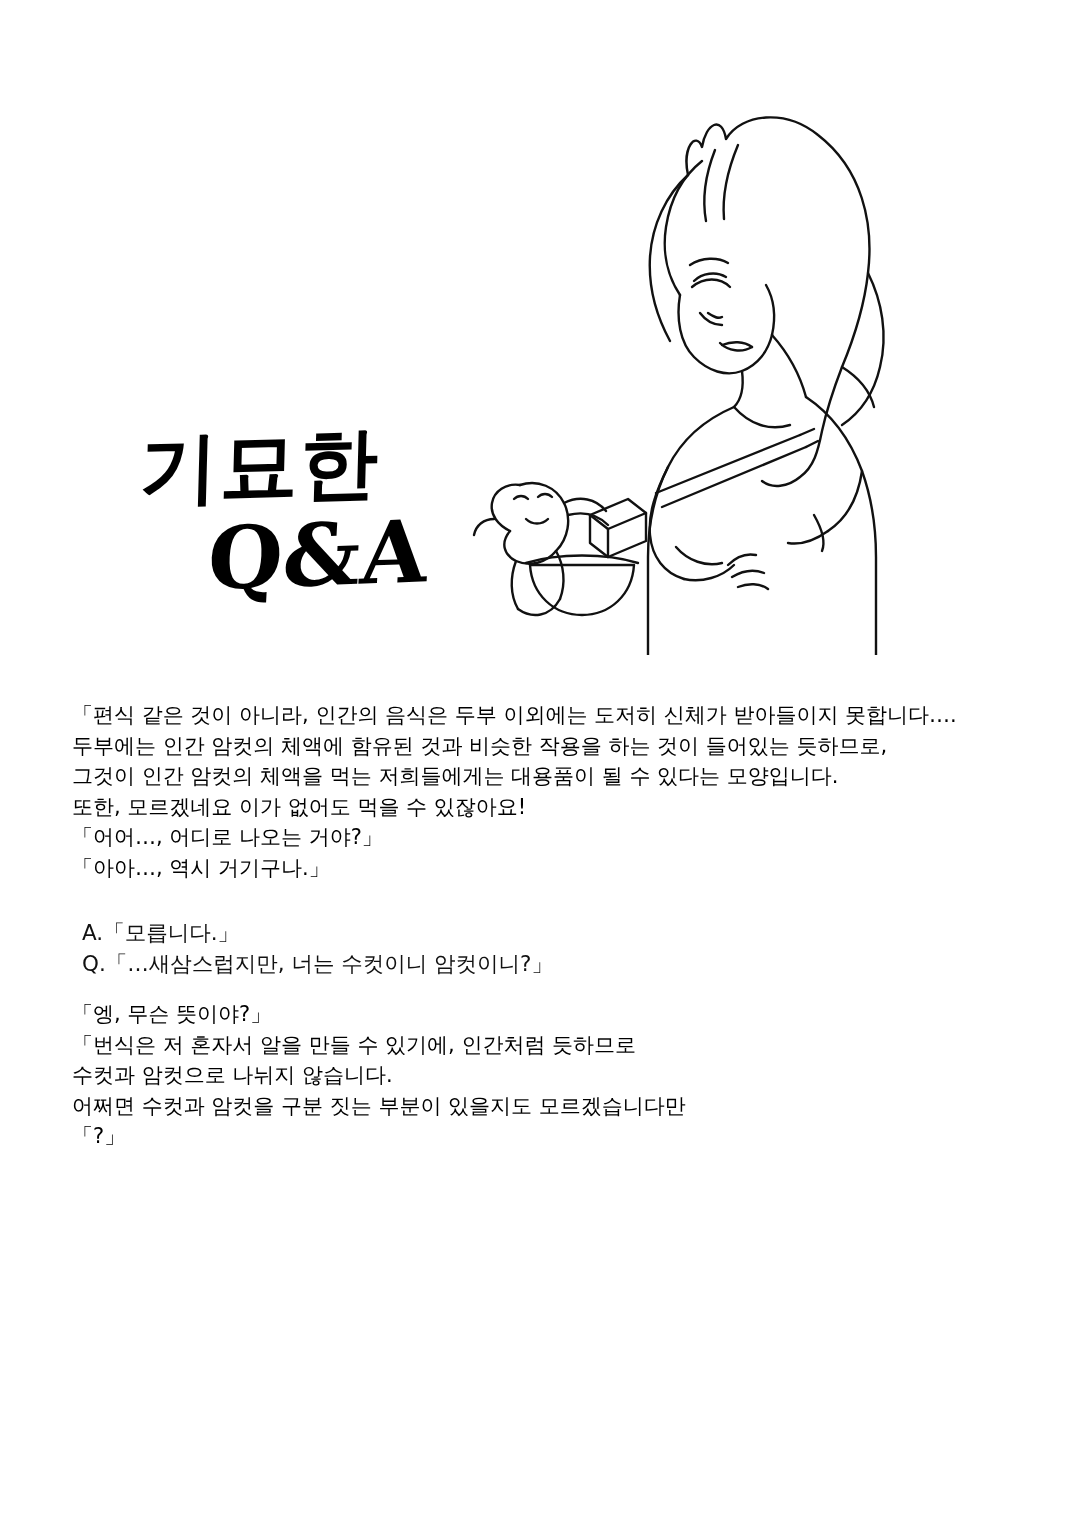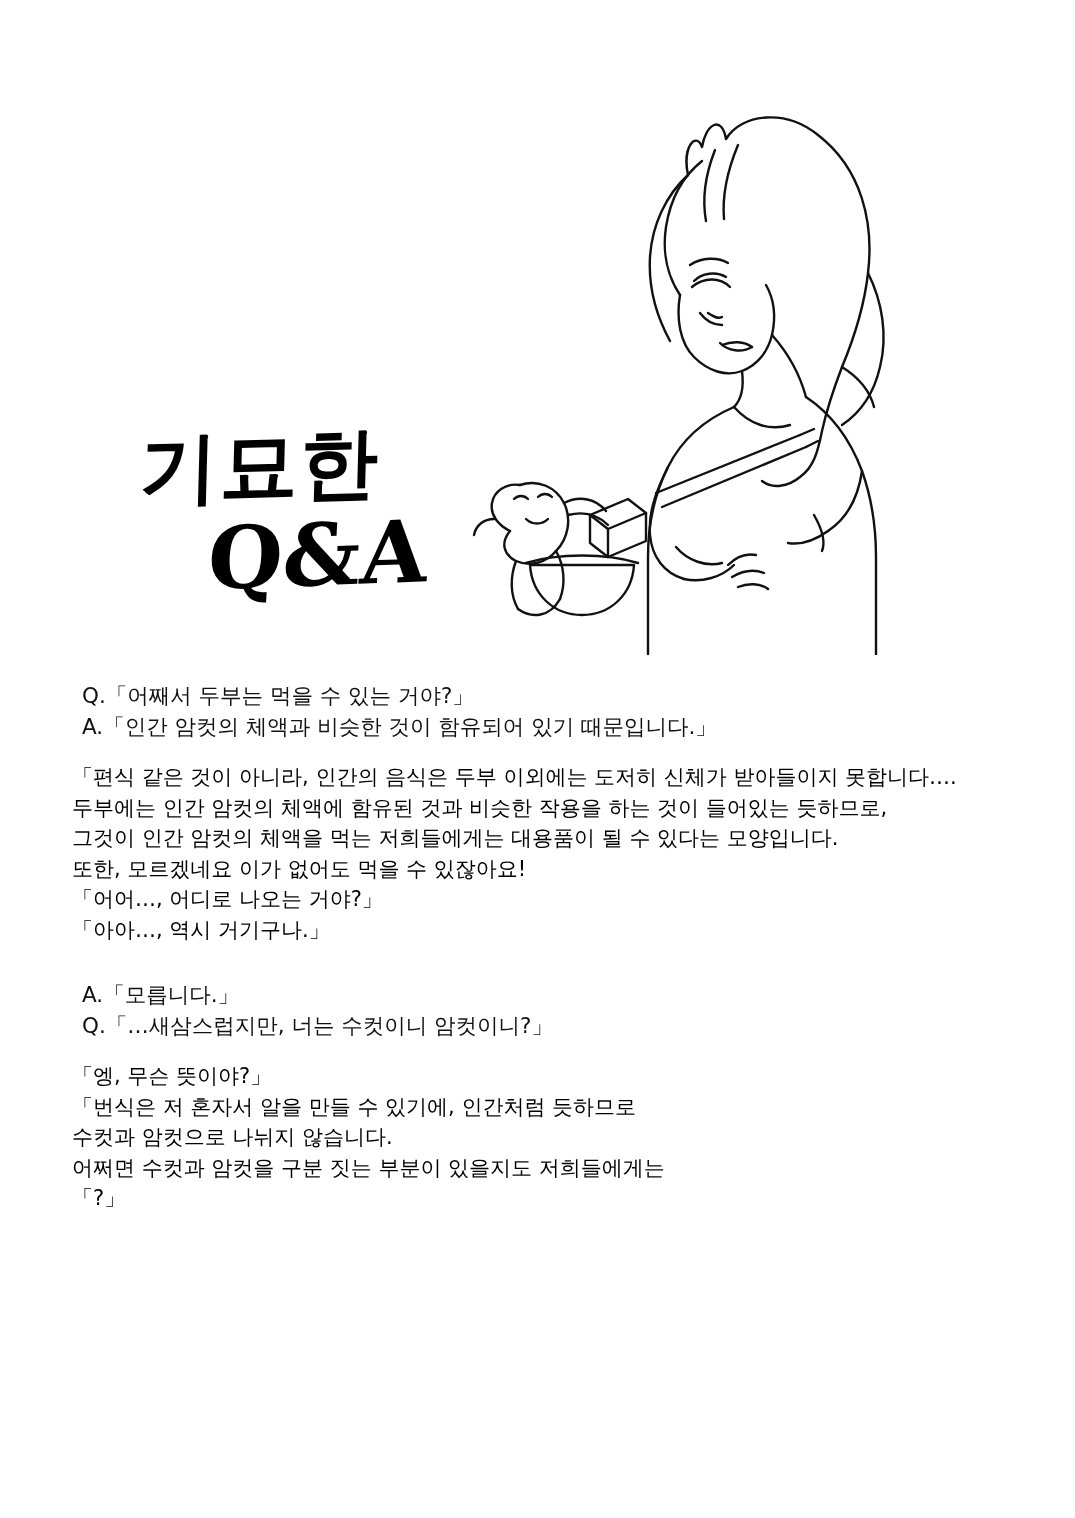--- a/index.html
+++ b/index.html
@@ -178,39 +178,35 @@
     </svg>
   </div>
 
   <div class="title-block">
     <div class="title-line1">기묘한</div>
     <div class="title-line2">Q&amp;A</div>
   </div>
 
   <div class="content">
 
-    <div class="qa-block">
-      <div class="qa-line">Q.「어째서 두부는 먹을 수 있는 거야?」</div>
-      <div class="qa-line">A.「인간 암컷의 체액과 비슷한 것이 함유되어 있기 때문입니다.」</div>
-    </div>
     <div class="body-block">
       <div class="body-line">「편식 같은 것이 아니라, 인간의 음식은 두부 이외에는 도저히 신체가 받아들이지 못합니다….</div>
       <div class="body-line">두부에는 인간 암컷의 체액에 함유된 것과 비슷한 작용을 하는 것이 들어있는 듯하므로,</div>
       <div class="body-line">그것이 인간 암컷의 체액을 먹는 저희들에게는 대용품이 될 수 있다는 모양입니다.</div>
       <div class="body-line">또한, 모르겠네요 이가 없어도 먹을 수 있잖아요!</div>
       <div class="body-line">「어어…, 어디로 나오는 거야?」</div>
       <div class="body-line">「아아…, 역시 거기구나.」</div>
     </div>
 
     <div class="qa-block">
       <div class="qa-line">A.「모릅니다.」</div>
       <div class="qa-line">Q.「…새삼스럽지만, 너는 수컷이니 암컷이니?」</div>
     </div>
     <div class="body-block">
       <div class="body-line">「엥, 무슨 뜻이야?」</div>
       <div class="body-line">「번식은 저 혼자서 알을 만들 수 있기에, 인간처럼 듯하므로</div>
       <div class="body-line">수컷과 암컷으로 나뉘지 않습니다.</div>
-      <div class="body-line">어쩌면 수컷과 암컷을 구분 짓는 부분이 있을지도 저희들에게는</div>
+      <div class="body-line">어쩌면 수컷과 암컷을 구분 짓는 부분이 있을지도 모르겠습니다만</div>
       <div class="body-line">「?」</div>
     </div>
 
   </div>
 </div>
 
 </body></html>

